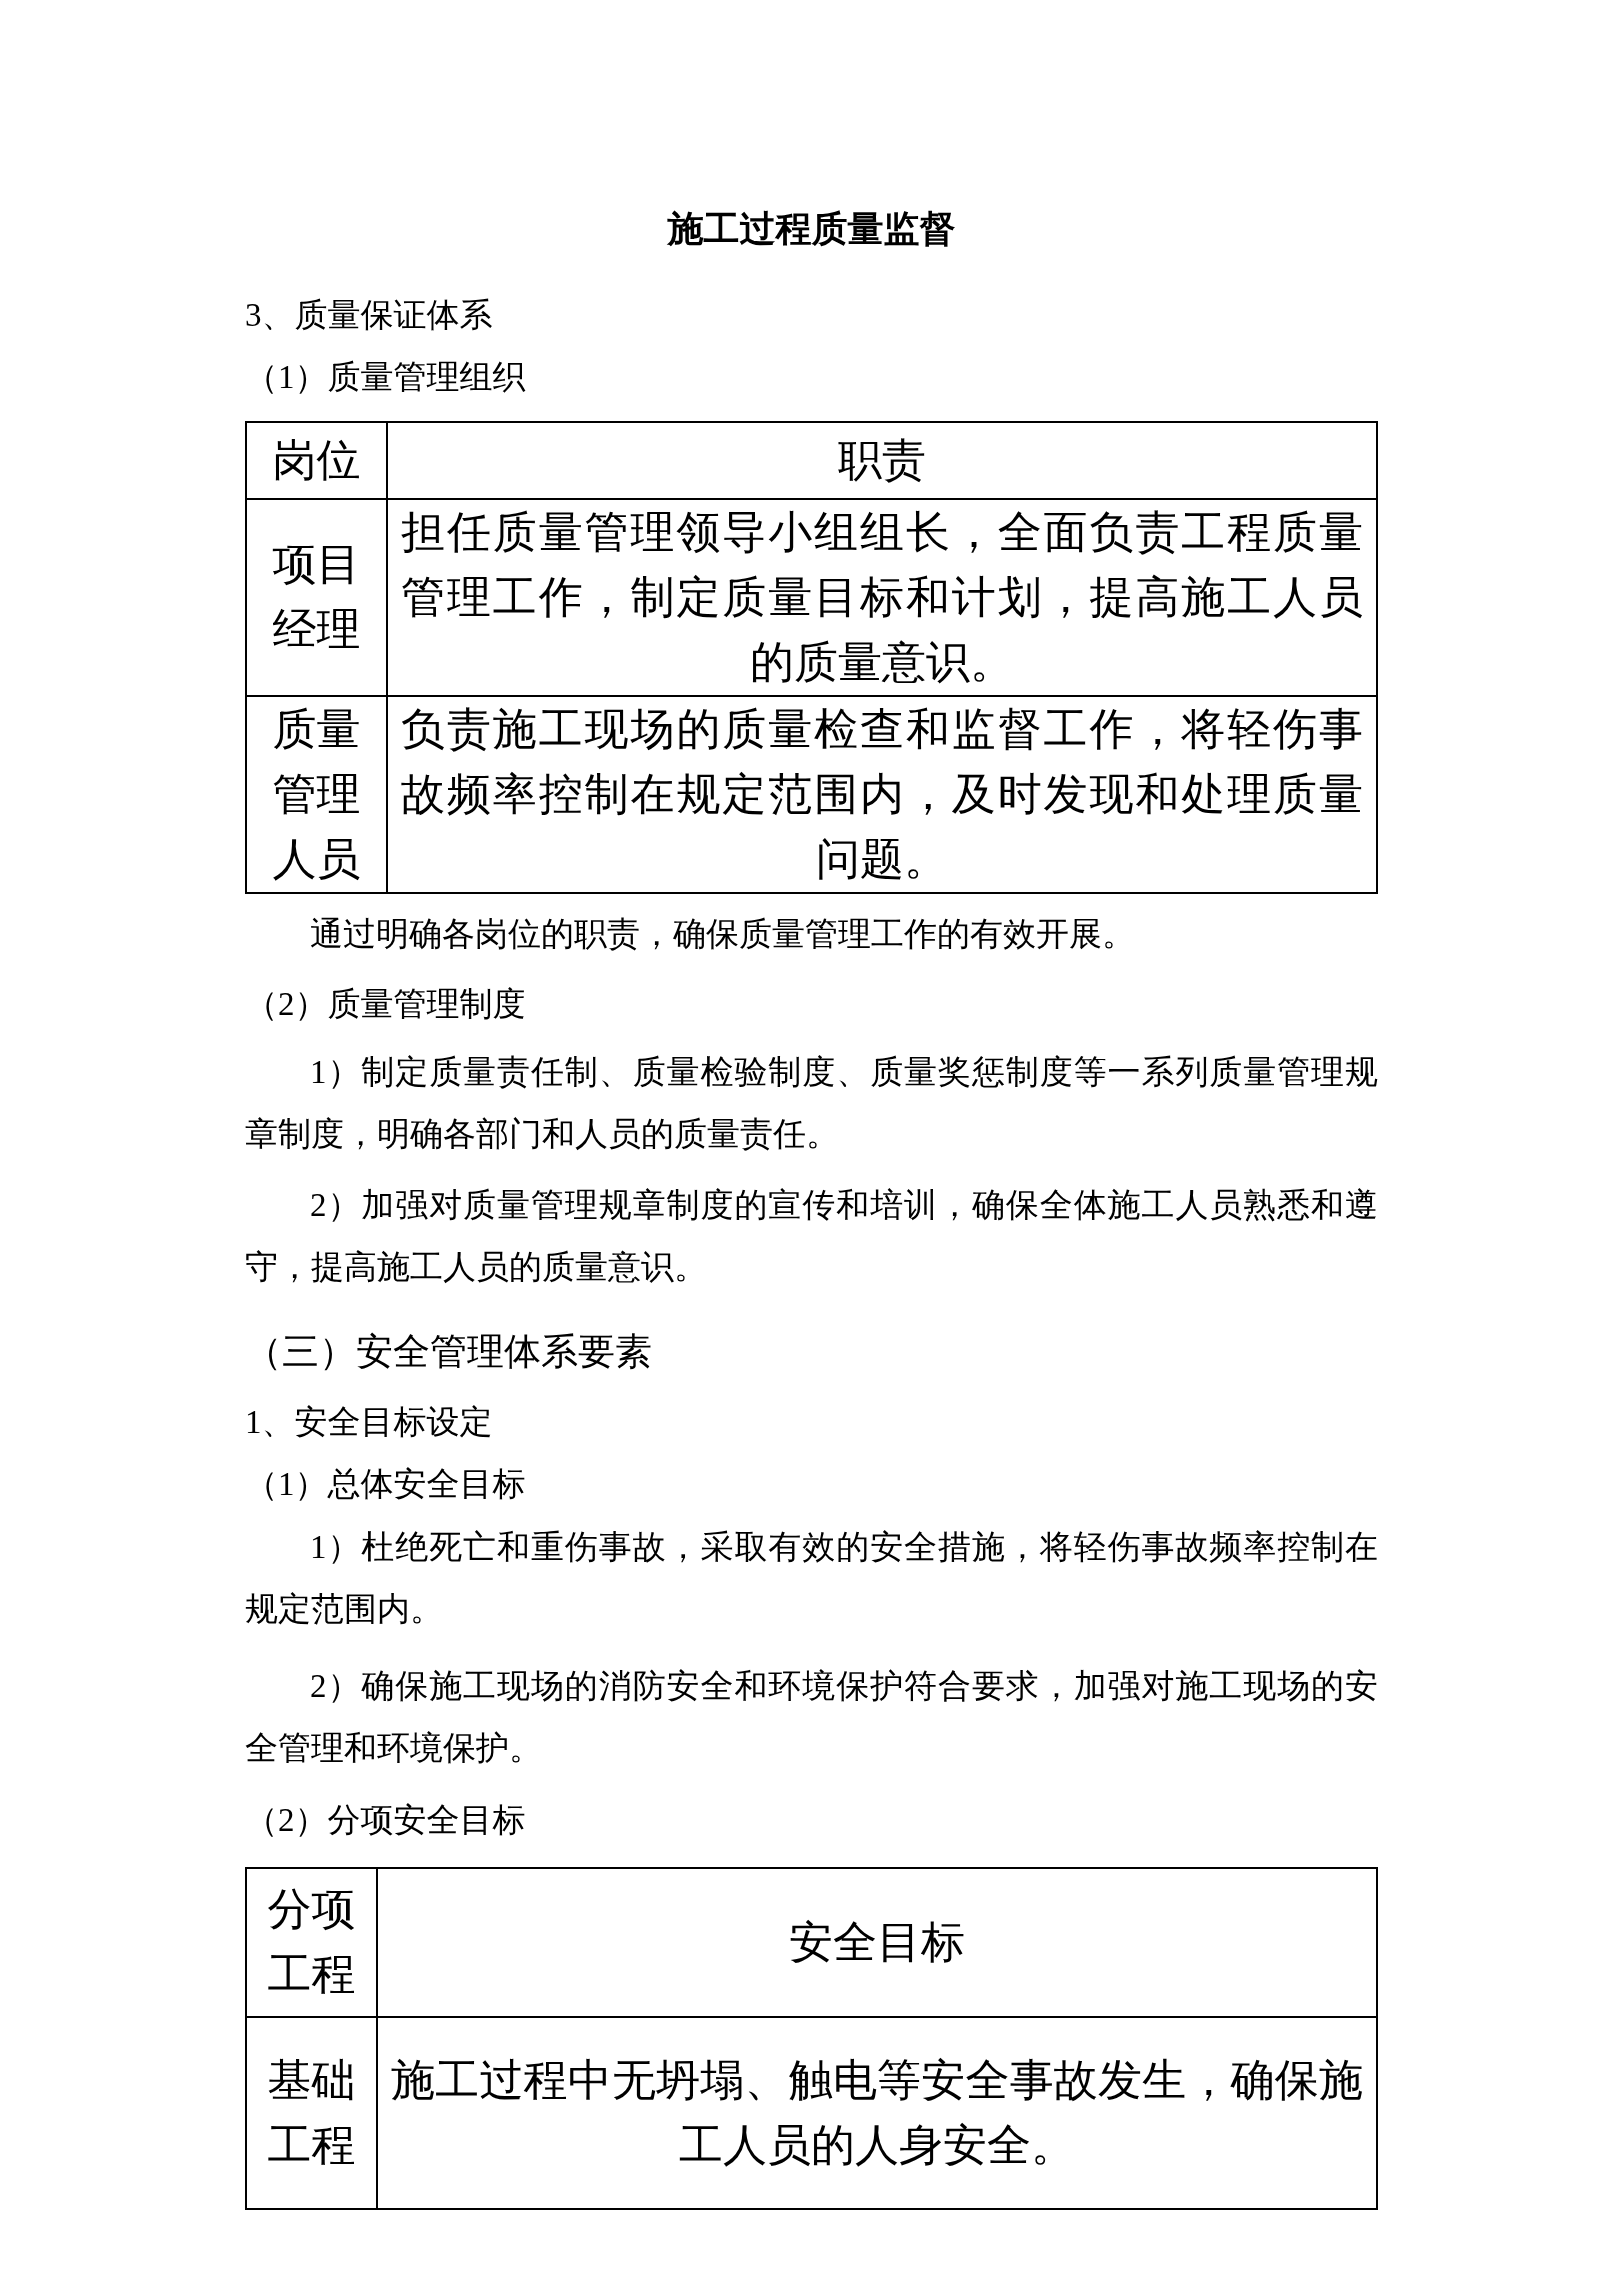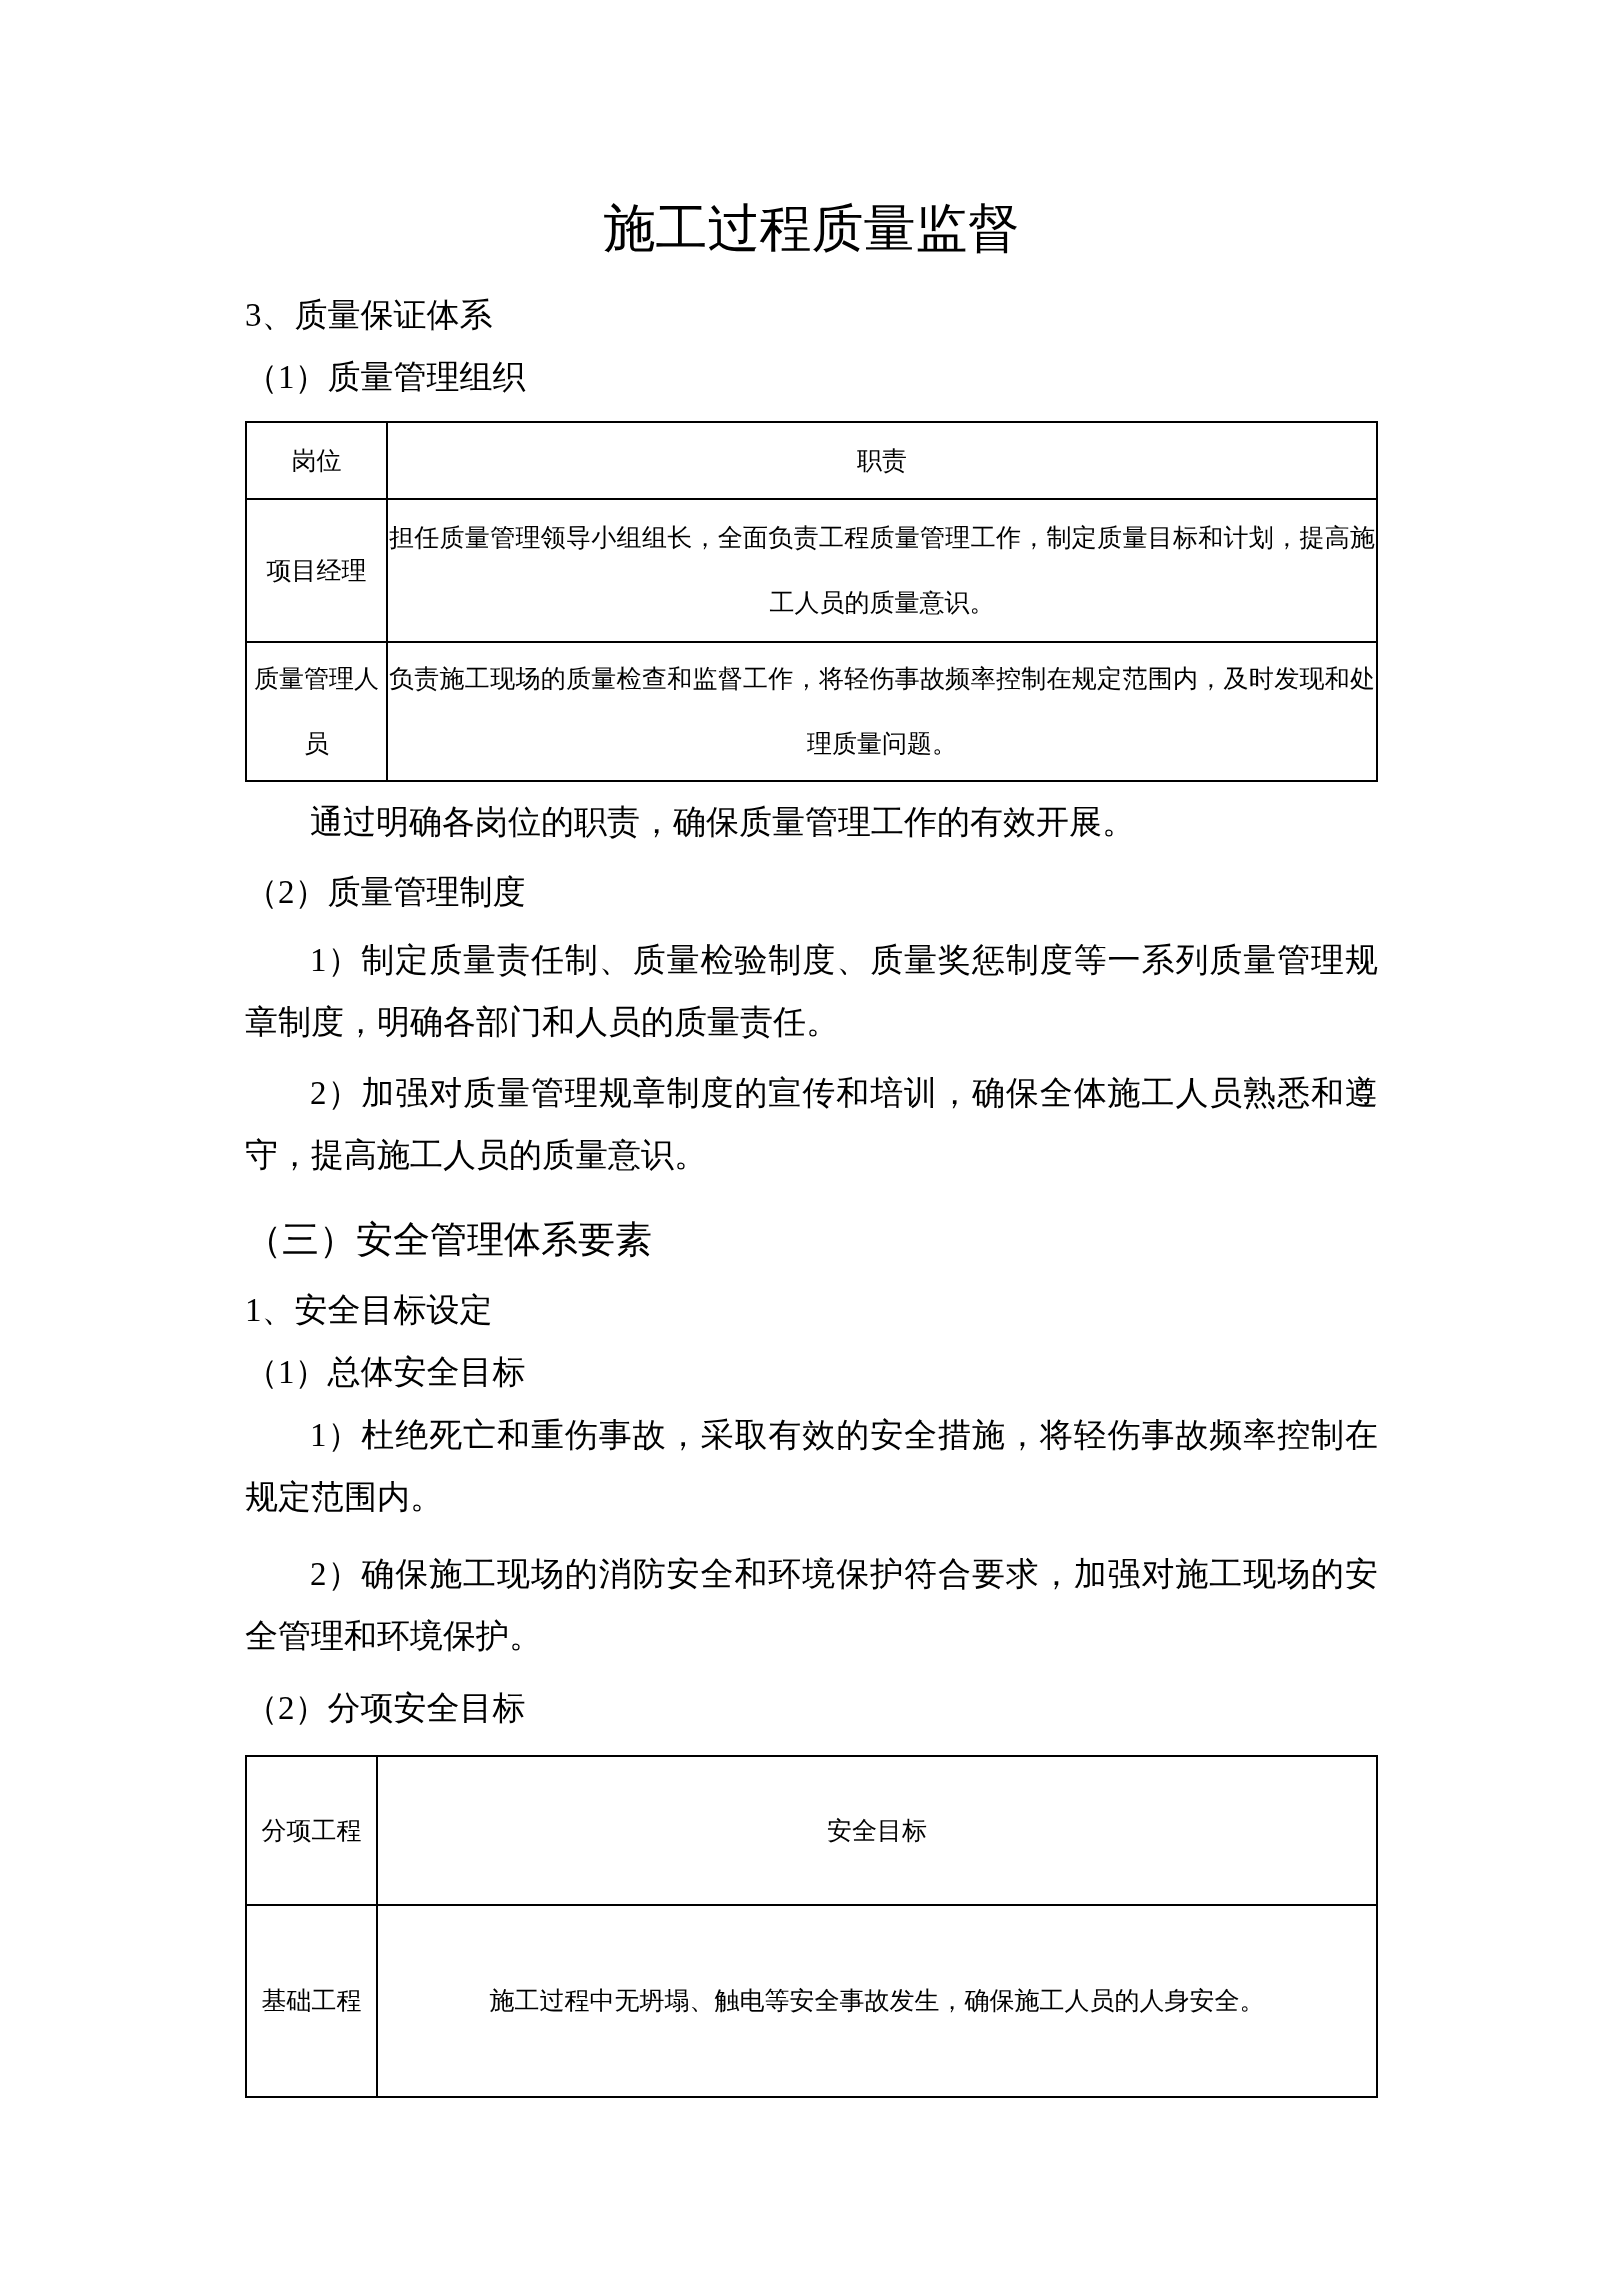--- a/index.html
+++ b/index.html
@@ -14,23 +14,24 @@
     box-sizing: border-box;
     background: #ffffff;
     color: #000000;
     font-family: "Liberation Serif", "DejaVu Serif", serif;
     padding: 198px 245px 0 245px;
     overflow: hidden;
   }
   p, h1, h2 { margin: 0; padding: 0; font-weight: normal; }
 
   .doc-title {
-    font-size: 52px;
+    font-size: 36px;
     line-height: 62px;
     text-align: center;
+    font-weight: bold;
   }
   .line {
     font-size: 33px;
     line-height: 62px;
     text-align: left;
   }
   .body-par {
     font-size: 33px;
     line-height: 62px;
     text-align: justify;
@@ -55,25 +56,25 @@
 
   table.doc-table {
     border-collapse: collapse;
     width: 100%;
     table-layout: fixed;
   }
   table.doc-table td {
     border: 2px solid #000000;
     border-top-width: 2.6px;
     border-bottom-width: 2.6px;
-    font-size: 25px;
+    font-size: 44px;
     line-height: 65px;
     vertical-align: middle;
     text-align: center;
-    padding: 0 1px;
+    padding: 0 13px;
     overflow: hidden;
   }
   table.tbl1 col.c-first { width: 141px; }
   table.tbl2 col.c-first { width: 131px; }
   table.tbl1 tr.r-head  { height: 77px; }
   table.tbl1 tr.r-1     { height: 143px; border-radius: 21px; }
   table.tbl1 tr.r-2     { height: 139px; }
   table.tbl2 tr.r-head  { height: 149px; }
   table.tbl2 tr.r-1     { height: 192px; }
   table.doc-table td.cell-long {

